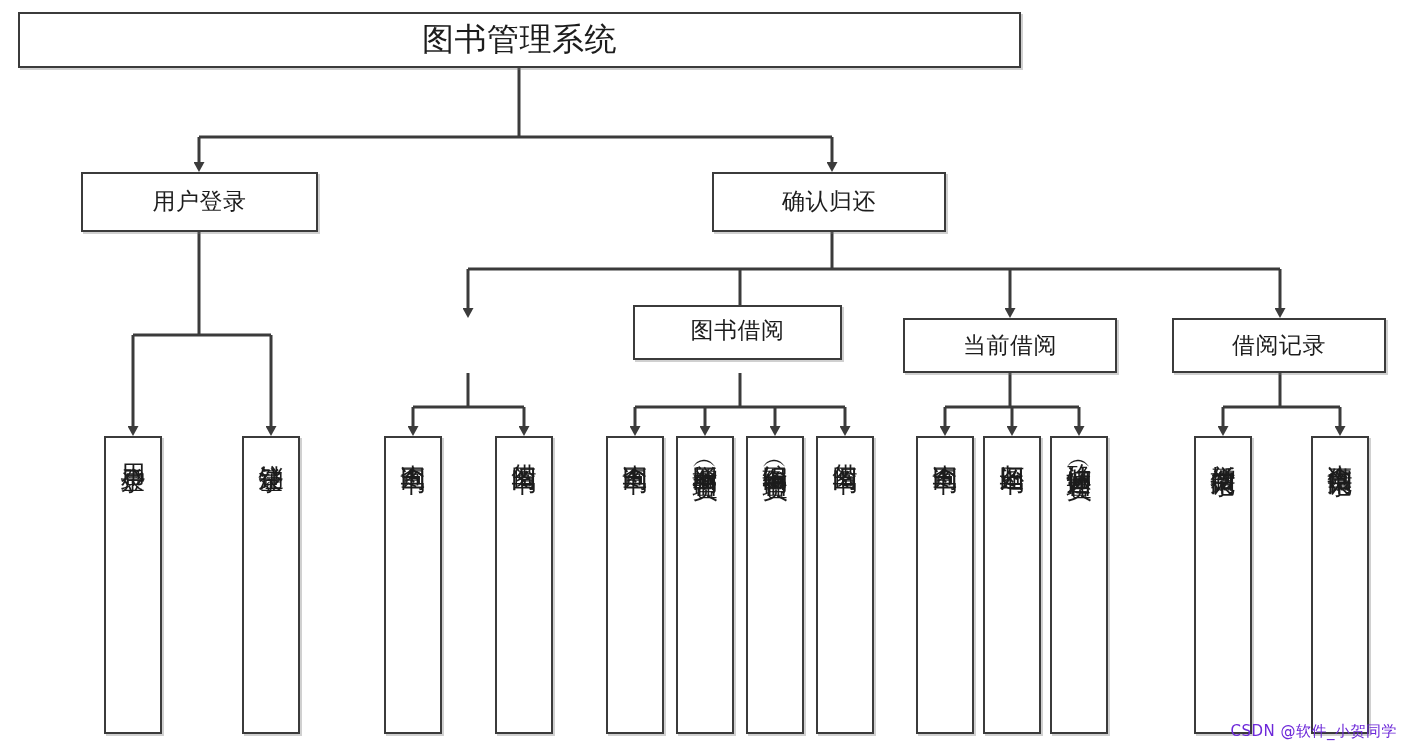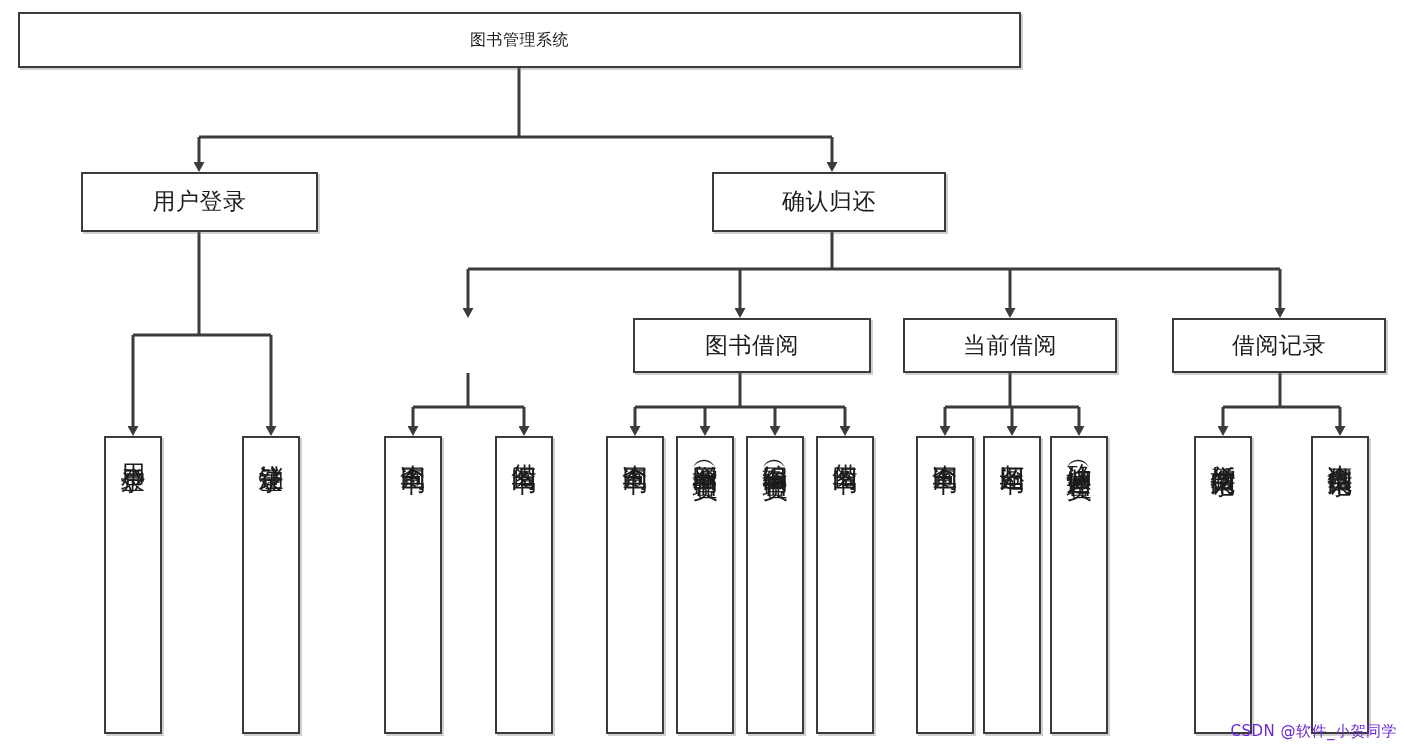--- a/index.html
+++ b/index.html
@@ -51,21 +51,21 @@
     justify-content: center;
     padding-top: 6px;
   }
   .node.vertical .label {
     writing-mode: vertical-rl;
     text-orientation: upright;
     font-size: 25px;
     letter-spacing: 2px;
     line-height: 1;
   }
-  .node.root .label { font-size: 16px; }
+  .node.root .label { font-size: 32px; }
   #watermark {
     position: absolute;
     right: 8px;
     bottom: 6px;
     font-size: 15px;
     color: #6d28d9;
     letter-spacing: 0.5px;
     white-space: nowrap;
     font-family: "DejaVu Sans", "Liberation Sans", sans-serif;
   }
@@ -131,21 +131,21 @@
 
   <div class="node horizontal" style="left:81px; top:172px; width:237px; height:60px;">
     <span class="label">用户登录</span>
   </div>
 
   <div class="node horizontal" style="left:712px; top:172px; width:234px; height:60px;">
     <span class="label">确认归还</span>
   </div>
 
 
-  <div class="node horizontal" style="left:633px; top:318px; width:238px; height:55px;">
+  <div class="node horizontal" style="left:633px; top:305px; width:209px; height:55px;font-family:Liberation Mono, monospace;">
     <span class="label">图书借阅</span>
   </div>
 
   <div class="node horizontal" style="left:1172px; top:318px; width:214px; height:55px;">
     <span class="label">借阅记录</span>
   </div>
 
   <div class="node horizontal" style="left:903px; top:318px; width:214px; height:55px;">
     <span class="label">当前借阅</span>
   </div>

